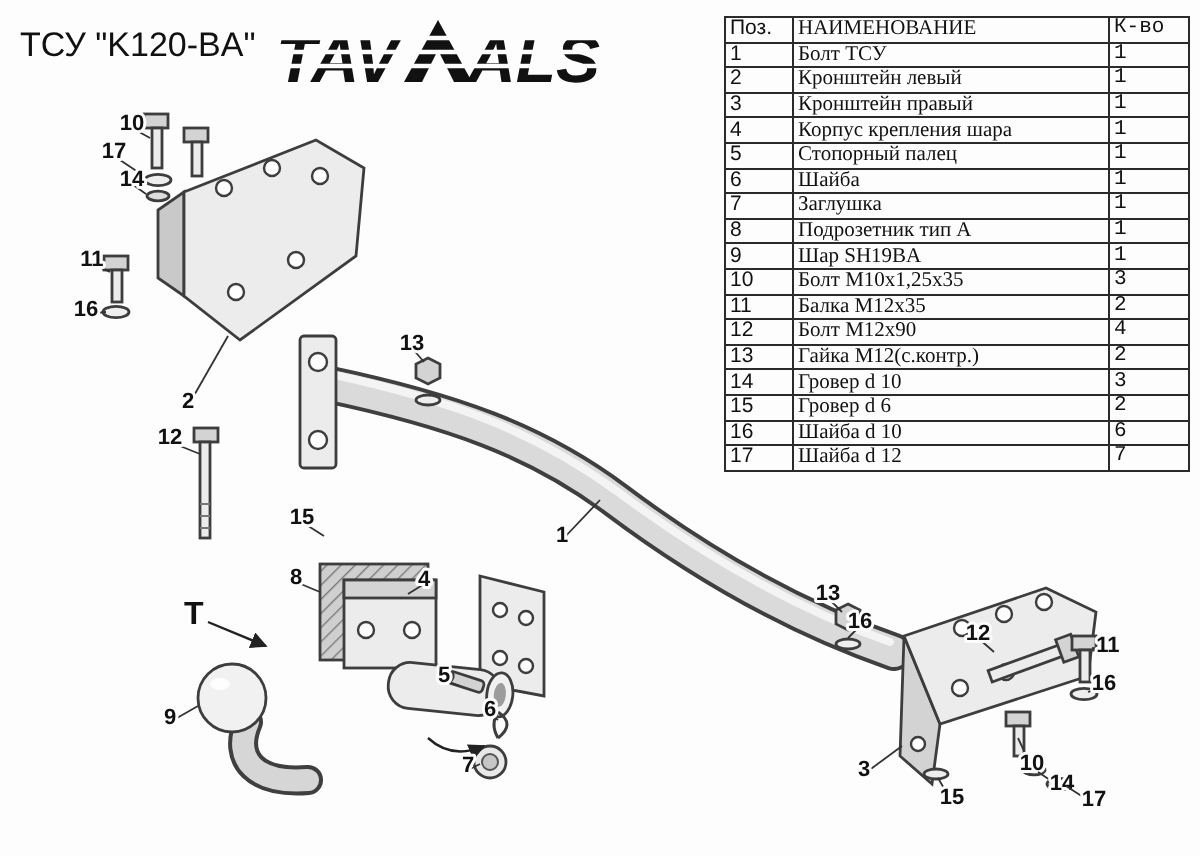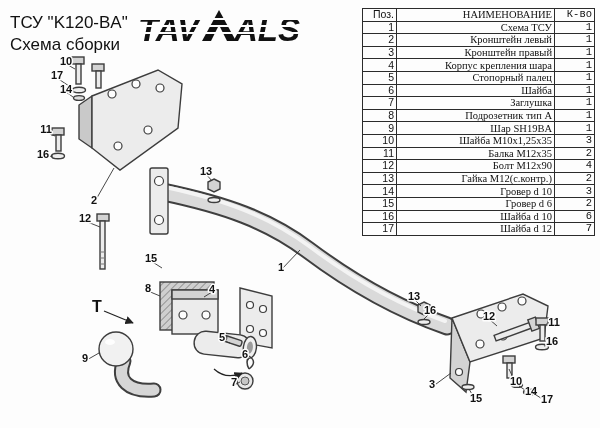--- a/index.html
+++ b/index.html
@@ -19,21 +19,21 @@
     white-space:nowrap;
   }
   .logo { position:absolute; left:136px; top:6px; }
   .parts-table {
     position:absolute; right:5px; top:8px;
     border-collapse:collapse; background:#fdfdfd;
     font-size:10.5px; color:#111; table-layout:fixed;
   }
   .parts-table th, .parts-table td {
     border:1px solid #2b2b2b; height:12.6px; line-height:1.05;
-    padding:0 2px; text-align:right; font-weight:400;
+    padding:0 2px; text-align:left; font-weight:400;
     overflow:hidden; white-space:nowrap;
   }
   .parts-table th { font-weight:400; }
   .w-pos { width:34px; } .w-name { width:158px;font-family:Liberation Serif, serif; } .w-qty { width:40px;font-family:Liberation Mono, monospace; }
   .callout-label {
     font-family:"Liberation Sans", sans-serif;
     font-size:11px; font-weight:bold; fill:#111;
     text-anchor:middle;
     paint-order:stroke; stroke:#fdfdfd; stroke-width:3px; stroke-linejoin:round;
   }
@@ -244,21 +244,20 @@
         <text x="531" y="395" class="callout-label">14</text>
         <line x1="547" y1="402" x2="533" y2="393" class="callout-line"></line>
         <text x="547" y="403" class="callout-label">17</text>
         <line x1="476" y1="401" x2="469" y2="389" class="callout-line"></line>
         <text x="476" y="402" class="callout-label">15</text>
       </g>
   </svg>
 
   <div class="title">
     <div>ТСУ "K120-BA"</div>
-    <div>Схема сборки</div>
   </div>
 
   <svg class="logo" width="178" height="46" viewBox="0 0 178 46">
     <g font-family="&quot;Liberation Sans&quot;, sans-serif" font-weight="bold" font-style="italic" font-size="33" fill="#111">
       <text x="2" y="35">TAV</text>
       <polygon points="66,35 83,4 100,35" fill="#111"></polygon>
       <polygon points="75,35 83,19 91,35" fill="#fdfdfd"></polygon>
       <text x="98" y="35">ALS</text>
     </g>
     <g stroke="#fdfdfd" stroke-width="2.2">
@@ -272,21 +271,21 @@
     <thead>
       <tr>
         <th class="w-pos">Поз.</th>
         <th class="w-name">НАИМЕНОВАНИЕ</th>
         <th class="w-qty">К-во</th>
       </tr>
     </thead>
     <tbody id="parts-tbody">
         <tr>
           <td class="w-pos">1</td>
-          <td class="w-name">Схема ТСУ</td>
+          <td class="w-name">Болт ТСУ</td>
           <td class="w-qty">1</td>
         </tr>
         <tr>
           <td class="w-pos">2</td>
           <td class="w-name">Кронштейн левый</td>
           <td class="w-qty">1</td>
         </tr>
         <tr>
           <td class="w-pos">3</td>
           <td class="w-name">Кронштейн правый</td>
@@ -317,21 +316,21 @@
           <td class="w-name">Подрозетник тип А</td>
           <td class="w-qty">1</td>
         </tr>
         <tr>
           <td class="w-pos">9</td>
           <td class="w-name">Шар SH19BA</td>
           <td class="w-qty">1</td>
         </tr>
         <tr>
           <td class="w-pos">10</td>
-          <td class="w-name">Шайба М10х1,25х35</td>
+          <td class="w-name">Болт М10х1,25х35</td>
           <td class="w-qty">3</td>
         </tr>
         <tr>
           <td class="w-pos">11</td>
           <td class="w-name">Балка М12х35</td>
           <td class="w-qty">2</td>
         </tr>
         <tr>
           <td class="w-pos">12</td>
           <td class="w-name">Болт М12х90</td>

